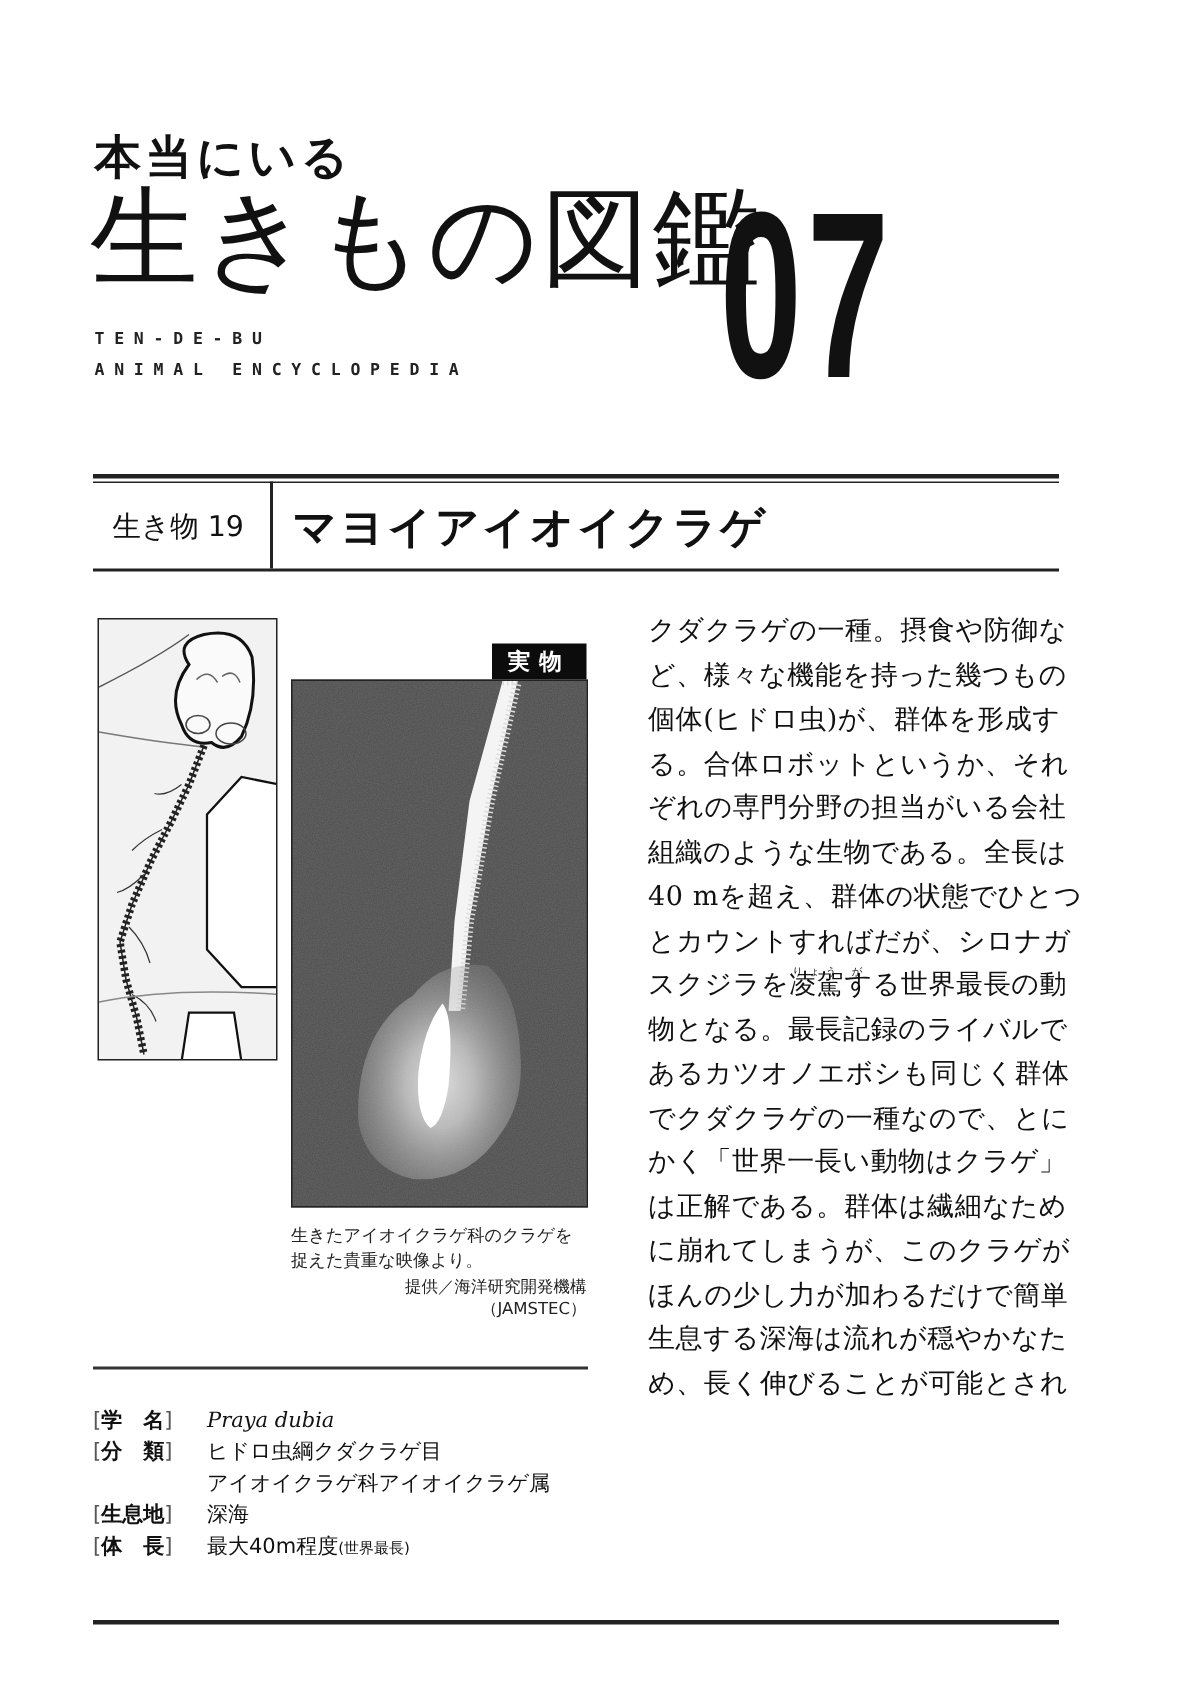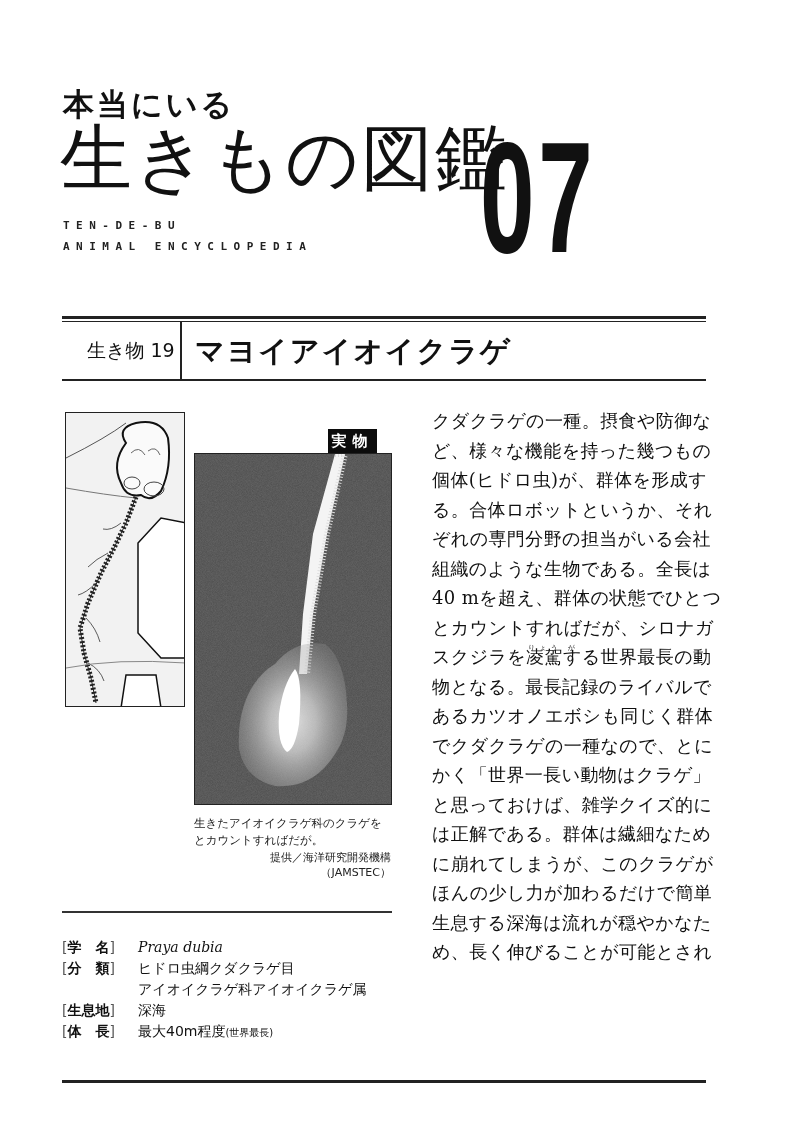--- a/index.html
+++ b/index.html
@@ -32,38 +32,38 @@
   .sub-en.l2 { top: 240px; }
 
   
   .rule { position: absolute; left: 62px; width: 644px; background: #222; }
   .rule.t1 { top: 316px; height: 3px; }
   .rule.t2 { top: 321px; height: 1px; }
   .rule.b1 { top: 379px; height: 1.5px; }
   .vdivider { position: absolute; left: 180px; top: 321px; width: 1.5px; height: 58px; background: #222; }
   .creature-no {
     position: absolute; left: 75px; top: 338px;
-    font-family: "DejaVu Sans", sans-serif; font-size: 19px; color: #111; margin-left: 12px;
+    font-family: "DejaVu Sans", sans-serif; font-size: 19px; color: #111;
   }
   .creature-name {
     position: absolute; left: 195px; top: 332px;
     font-family: "DejaVu Sans", sans-serif; font-weight: bold;
     font-size: 29px; letter-spacing: 2px; color: #111;
   }
 
   
   .panel {
     position: absolute; left: 65px; top: 412px; width: 120px; height: 295px;
     border: 1.5px solid #222; background: #f2f2f2; overflow: hidden;
   }
   .panel svg { position: absolute; left: 0; top: 0; }
 
   
   .photo-label {
-    position: absolute; left: 328px; top: 429px; width: 49px; height: 24px;
+    position: absolute; left: 328px; top: 429px; width: 63px; height: 24px;
     background: #0c0c0c; color: #fff; text-align: center;
     font-family: "DejaVu Sans", sans-serif; font-weight: bold;
     font-size: 15px; line-height: 24px; letter-spacing: 6px;
   }
   .photo {
     position: absolute; left: 194px; top: 453px; width: 198px; height: 352px;
     background: #4a4a4a; border: 1px solid #222; overflow: hidden;
   }
   .photo svg { position: absolute; left: 0; top: 0; }
 
@@ -155,21 +155,21 @@
     <rect width="198" height="352" filter="url(#noise)"></rect>
     <path d="M140 0 L150 0 L132 80 L118 160 L112 220 L104 220 L108 160 L118 80 Z" fill="#f4f4f4"></path>
     <path d="M140 0 L150 0 L132 80 L118 160 L112 220" stroke="#dcdcdc" stroke-width="6" fill="none" stroke-dasharray="1 2"></path>
     <path d="M80 210 Q100 185 130 190 Q150 205 152 250 Q154 280 140 300 Q118 335 80 332 Q50 325 44 295 Q42 260 56 235 Q66 218 80 210 Z" fill="url(#glow)" opacity="0.8"></path>
     <path d="M100 215 Q108 225 104 270 Q100 295 92 298 Q82 290 84 260 Q88 230 100 215 Z" fill="#ffffff"></path>
   </svg>
 </div>
 
 <div class="caption">
   <div>生きたアイオイクラゲ科のクラゲを</div>
-  <div>とカウントすればだが。</div>
+  <div>捉えた貴重な映像より。</div>
 </div>
 <div class="credit">
   <div>提供／海洋研究開発機構</div>
   <div>（JAMSTEC）</div>
 </div>
 
 <div class="data-rule"></div>
 <div class="data-list">
   <div class="data-row">
     <span class="data-key"><span class="br">[</span><span>学　名</span><span class="br">]</span></span>
@@ -200,21 +200,20 @@
   <span class="body-line">る。合体ロボットというか、それ</span>
   <span class="body-line">ぞれの専門分野の担当がいる会社</span>
   <span class="body-line">組織のような生物である。全長は</span>
   <span class="body-line">40 mを超え、群体の状態でひとつ</span>
   <span class="body-line">とカウントすればだが、シロナガ</span>
   <span class="body-line"><span>スクジラを</span><span class="ruby-wrap"><span class="ruby-rt">りょう が</span><span>凌駕</span></span><span>する世界最長の動</span></span>
   <span class="body-line">物となる。最長記録のライバルで</span>
   <span class="body-line">あるカツオノエボシも同じく群体</span>
   <span class="body-line">でクダクラゲの一種なので、とに</span>
   <span class="body-line">かく「世界一長い動物はクラゲ」</span>
-  <span class="body-line">と思っておけば、雑学クイズ的に</span>
   <span class="body-line">は正解である。群体は繊細なため</span>
   <span class="body-line">に崩れてしまうが、このクラゲが</span>
   <span class="body-line">ほんの少し力が加わるだけで簡単</span>
   <span class="body-line">生息する深海は流れが穏やかなた</span>
   <span class="body-line">め、長く伸びることが可能とされ</span>
 </div>
 
 <div class="bottom-rule"></div>
 
 </body></html>

